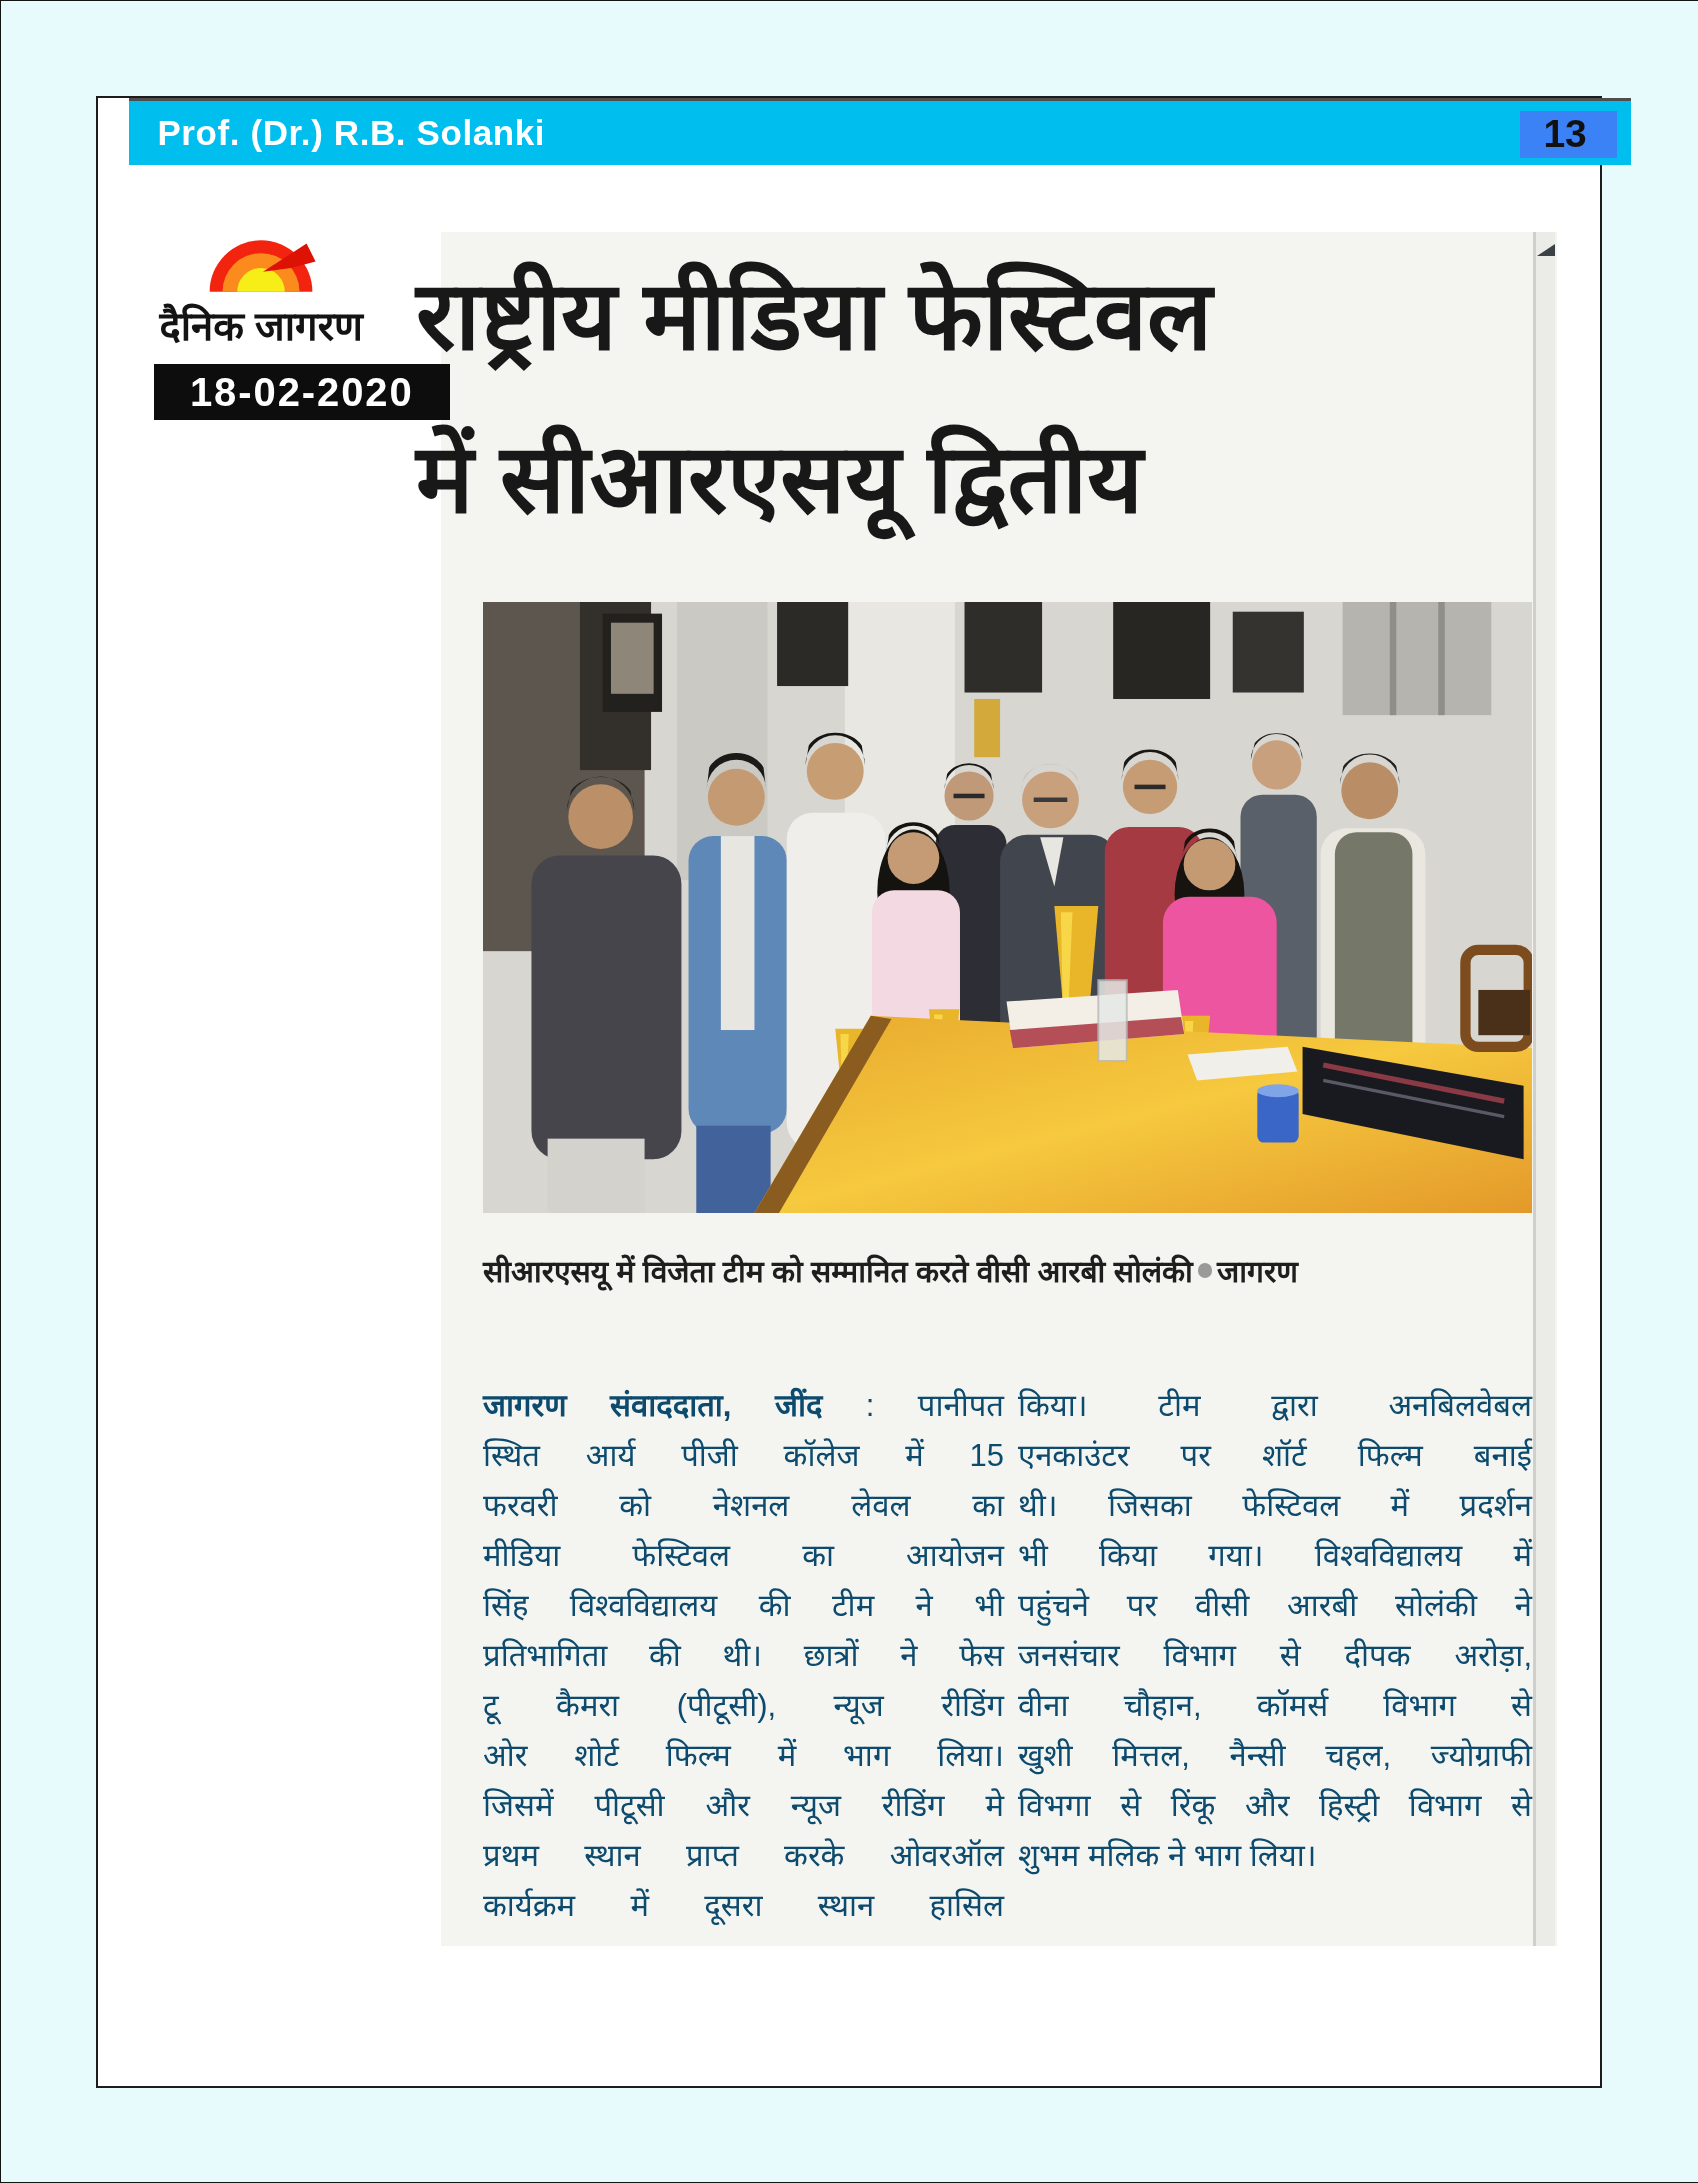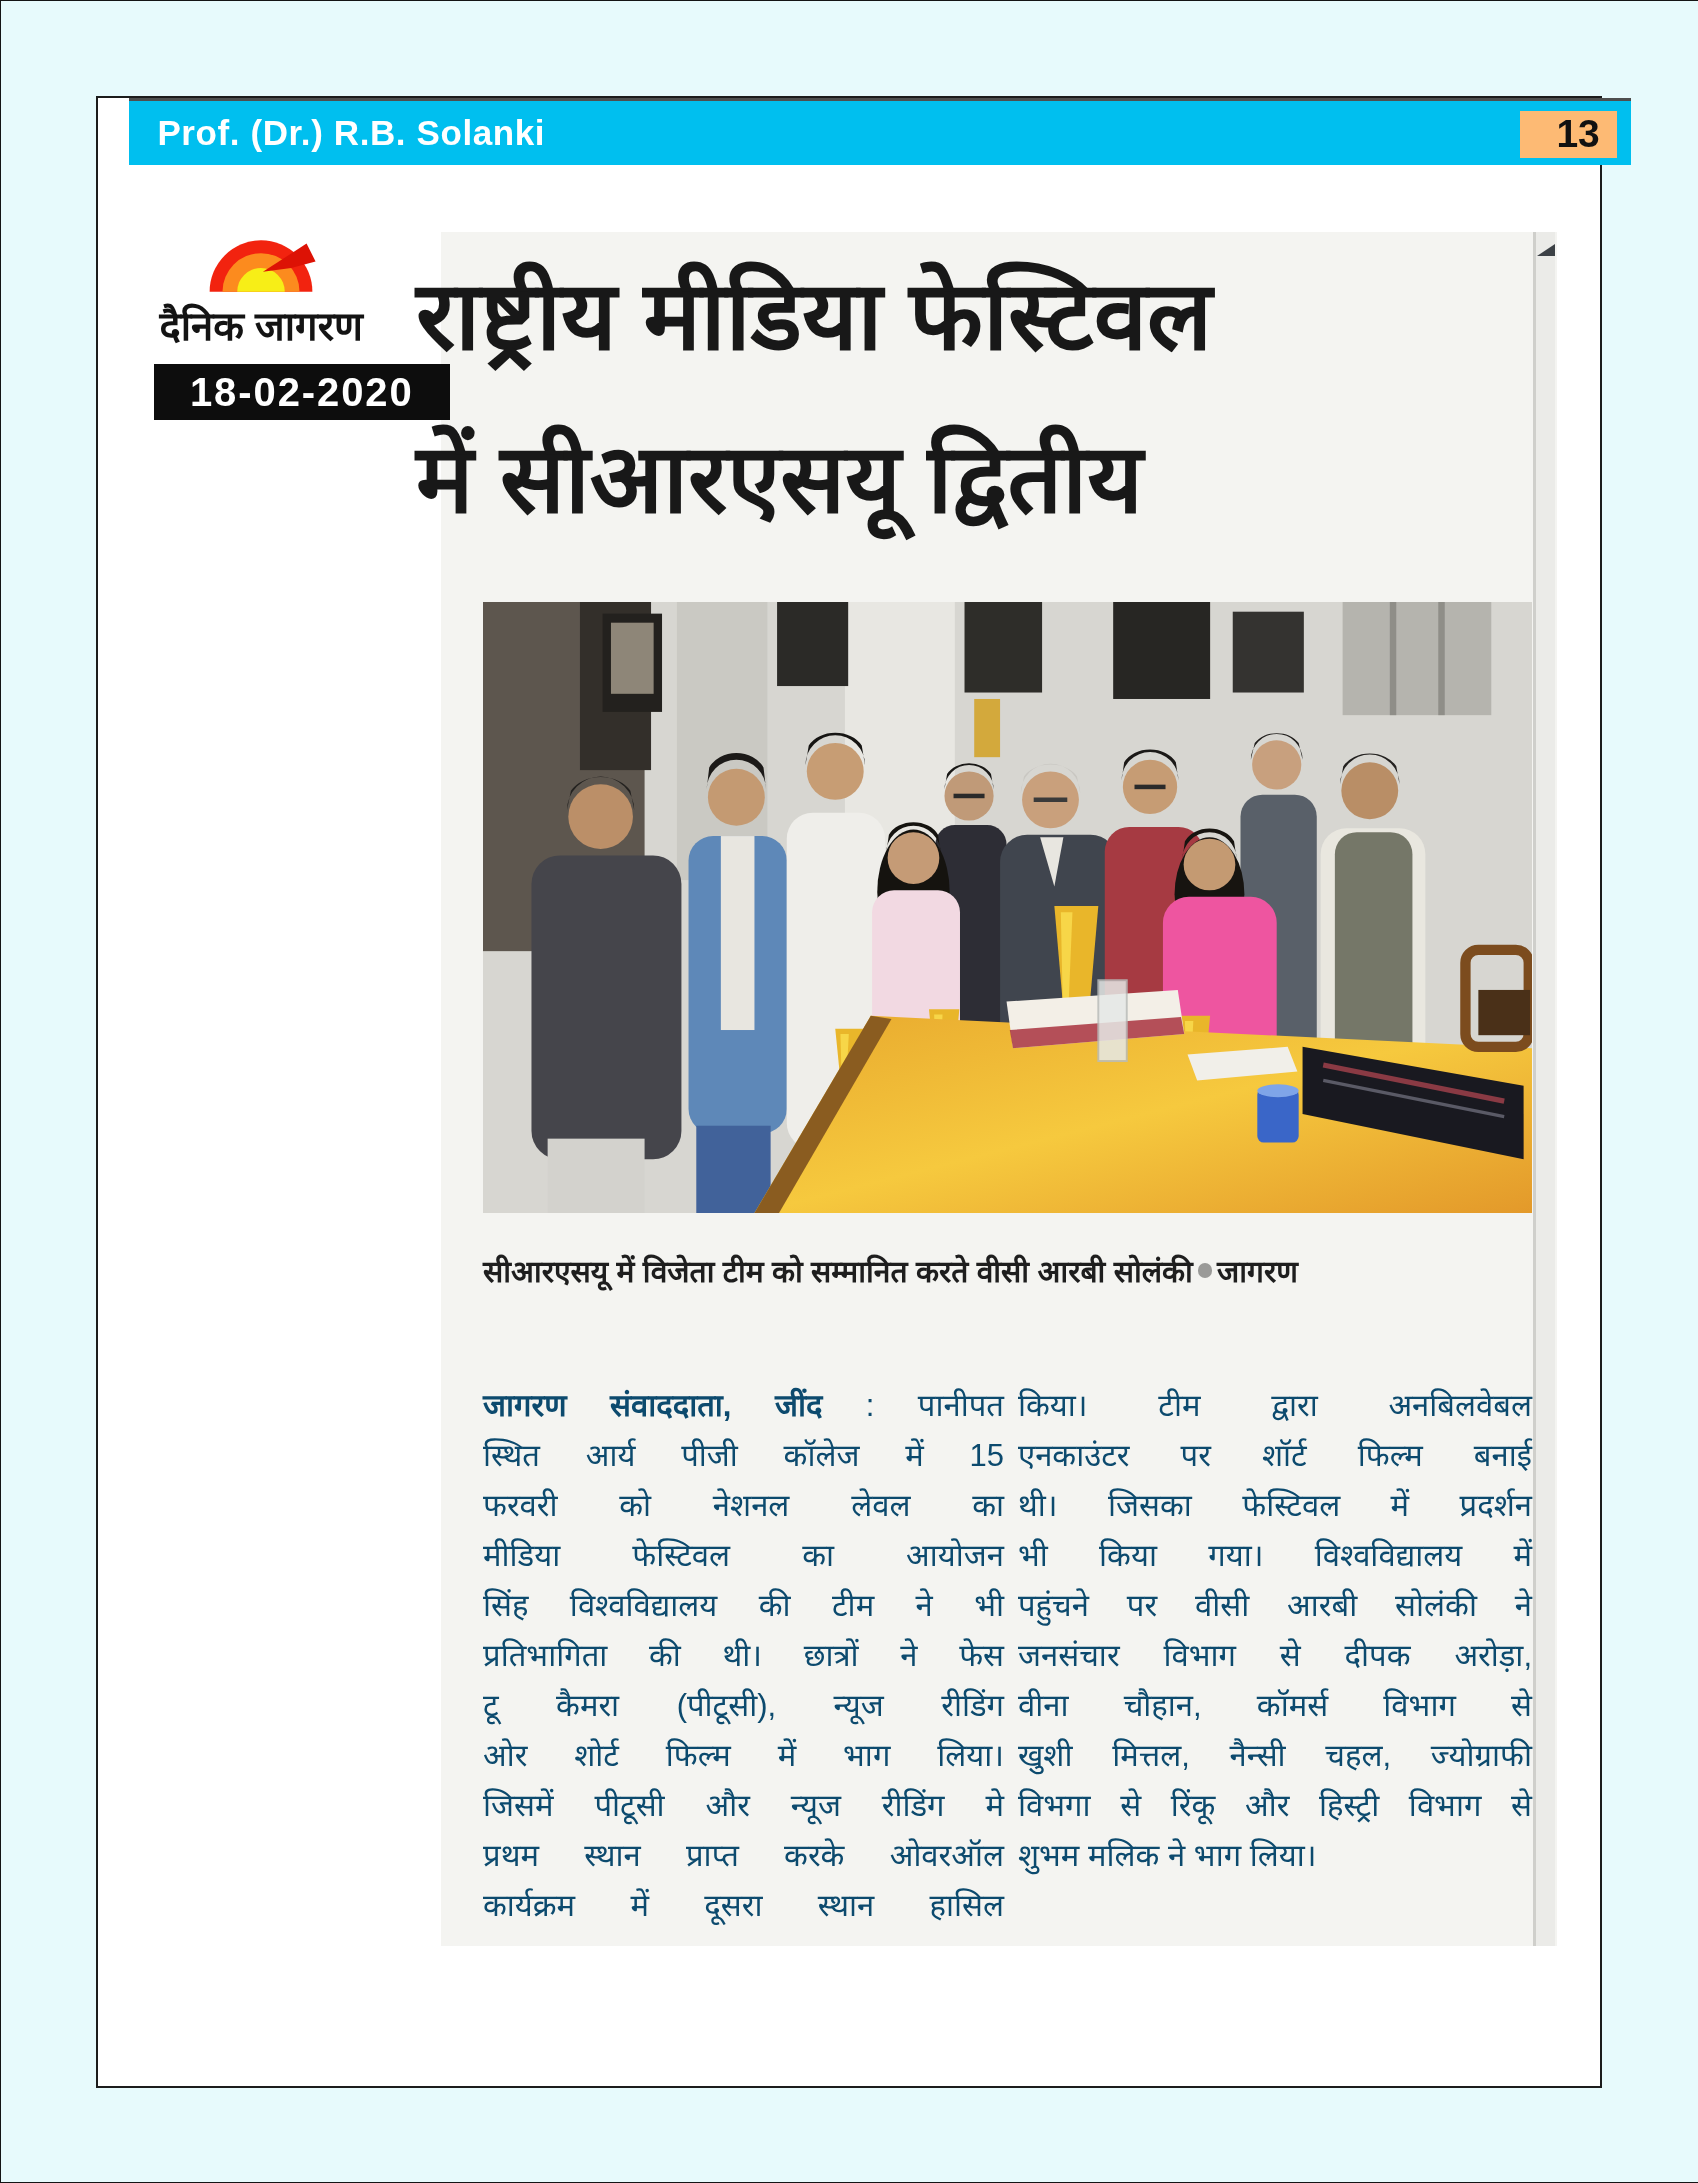--- a/index.html
+++ b/index.html
@@ -15,22 +15,22 @@
   .header-bar {
     position:absolute; left:0; top:0; width:100%; height:67px;
     background:#00bfef; border-top:3.9px solid #4e4e4e; box-sizing:border-box;
     display:flex; align-items:center;margin-left:31px;
   }
   .header-title {
     color:#ffffff; font-weight:bold; font-size:35px; margin-left:28.4px; letter-spacing:0.6px;
   }
   .pagenum-box {
     position:absolute; right:14.2px; top:9.7px; width:97px; height:47px;
-    background:#fdba74; display:flex; align-items:center; justify-content:flex-end;
-    padding-right:17px; box-sizing:border-box;
+    background:#3b82f6; display:flex; align-items:center; justify-content:flex-end;
+    padding-right:30px; box-sizing:border-box;
     font-size:39px; font-weight:bold; color:#111111;
   }
   .masthead { position:absolute; left:5.2px; top:127px; width:304px; }
   .sun-logo { position:absolute; left:103px; top:6.5px; width:110px; height:61px; }
   .paper-name {
     position:absolute; left:48px; top:72px; width:220px; text-align:center;
     font-size:40px; font-weight:bold; color:#131313; white-space:nowrap;
   }
   .date-badge {
     position:absolute; left:2.6px; top:139px; width:296px; height:56px;

